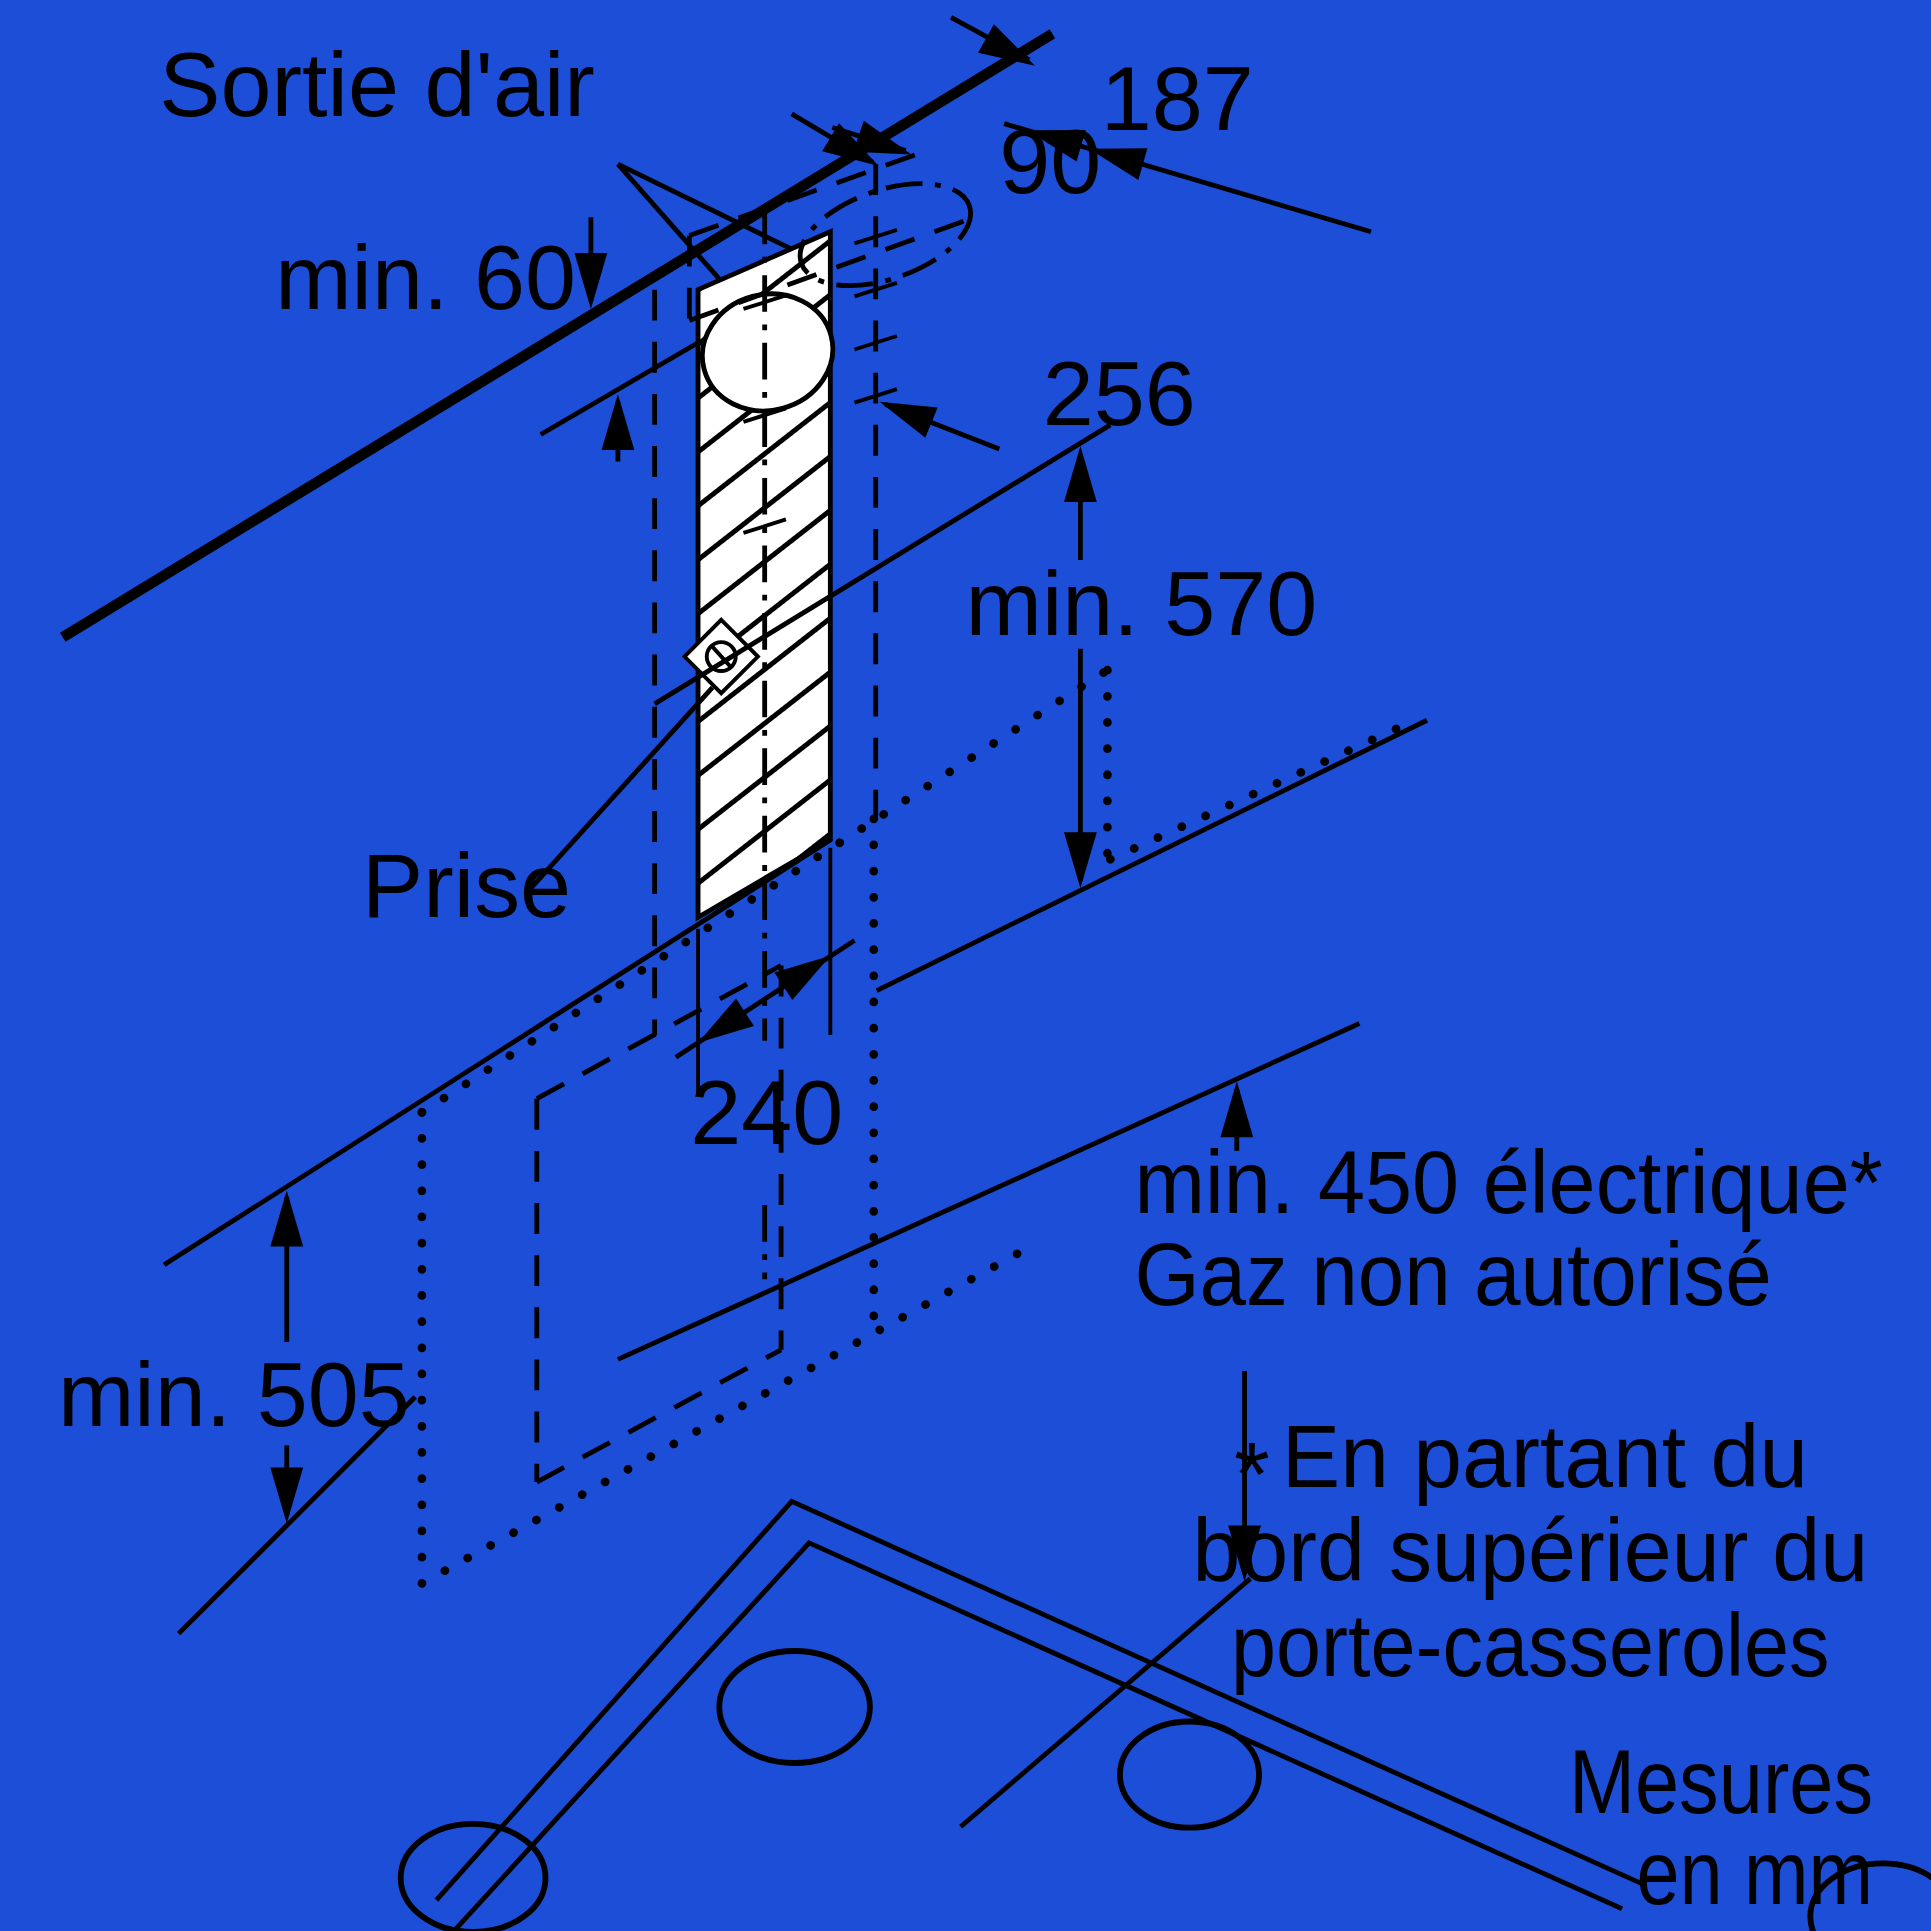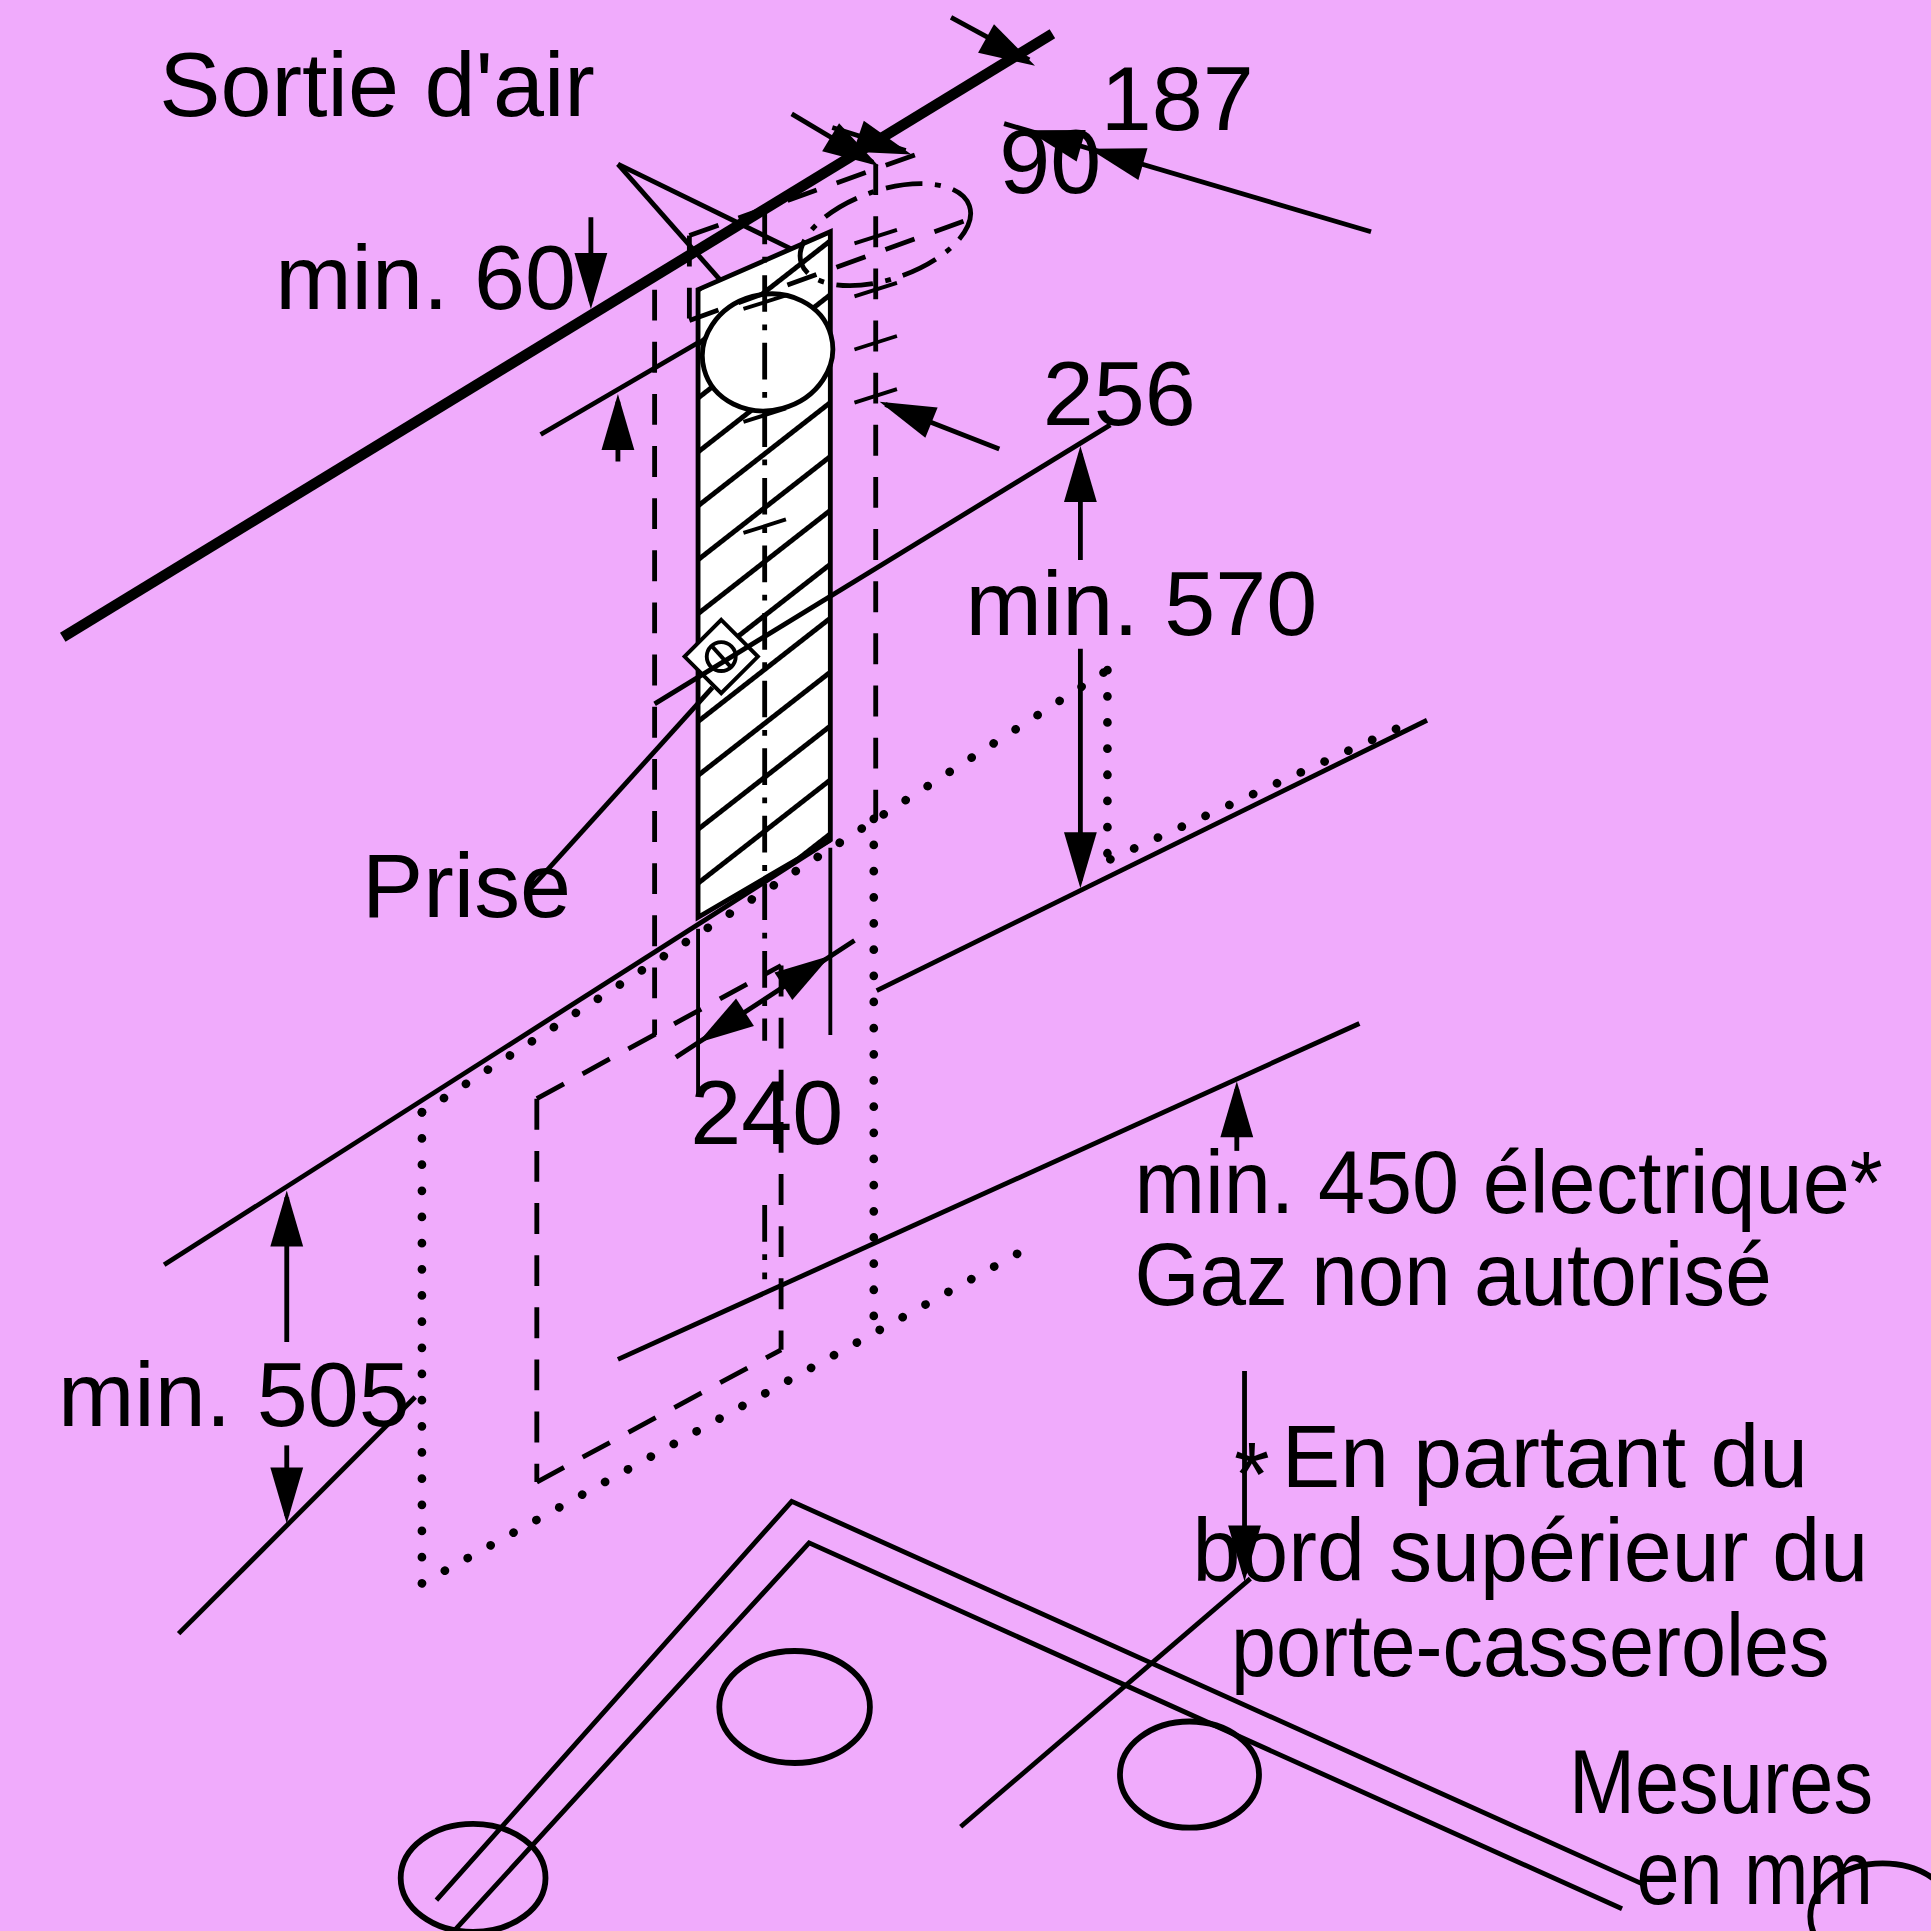--- a/index.html
+++ b/index.html
@@ -1,16 +1,16 @@
 <!DOCTYPE html>
 <html><head>
 <meta charset="utf-8">
 <style>
   html,body{margin:0;padding:0;background:#fff;}
-  .canvas{width:1931px;height:1931px;position:relative;background:#f0abfc;overflow:hidden;}
+  .canvas{width:1931px;height:1931px;position:relative;background:#1d4ed8;overflow:hidden;}
   svg{display:block;}
   .ln{stroke:#000;fill:none;stroke-width:5;}
   .thick{stroke:#000;fill:none;stroke-width:11;}
   .thin{stroke:#000;fill:none;stroke-width:4;}
   .dash{stroke:#000;fill:none;stroke-width:5;stroke-dasharray:32 22;}
   .ddot{stroke:#000;fill:none;stroke-width:5;stroke-dasharray:38 13 6 13;}
   .dot{stroke:#000;fill:none;stroke-width:9;stroke-linecap:round;stroke-dasharray:0.1 27;}
   .ah{fill:#000;stroke:none;}
   text{font-family:"Liberation Sans","DejaVu Sans",sans-serif;fill:#000;}
   .t{font-size:95px;}

